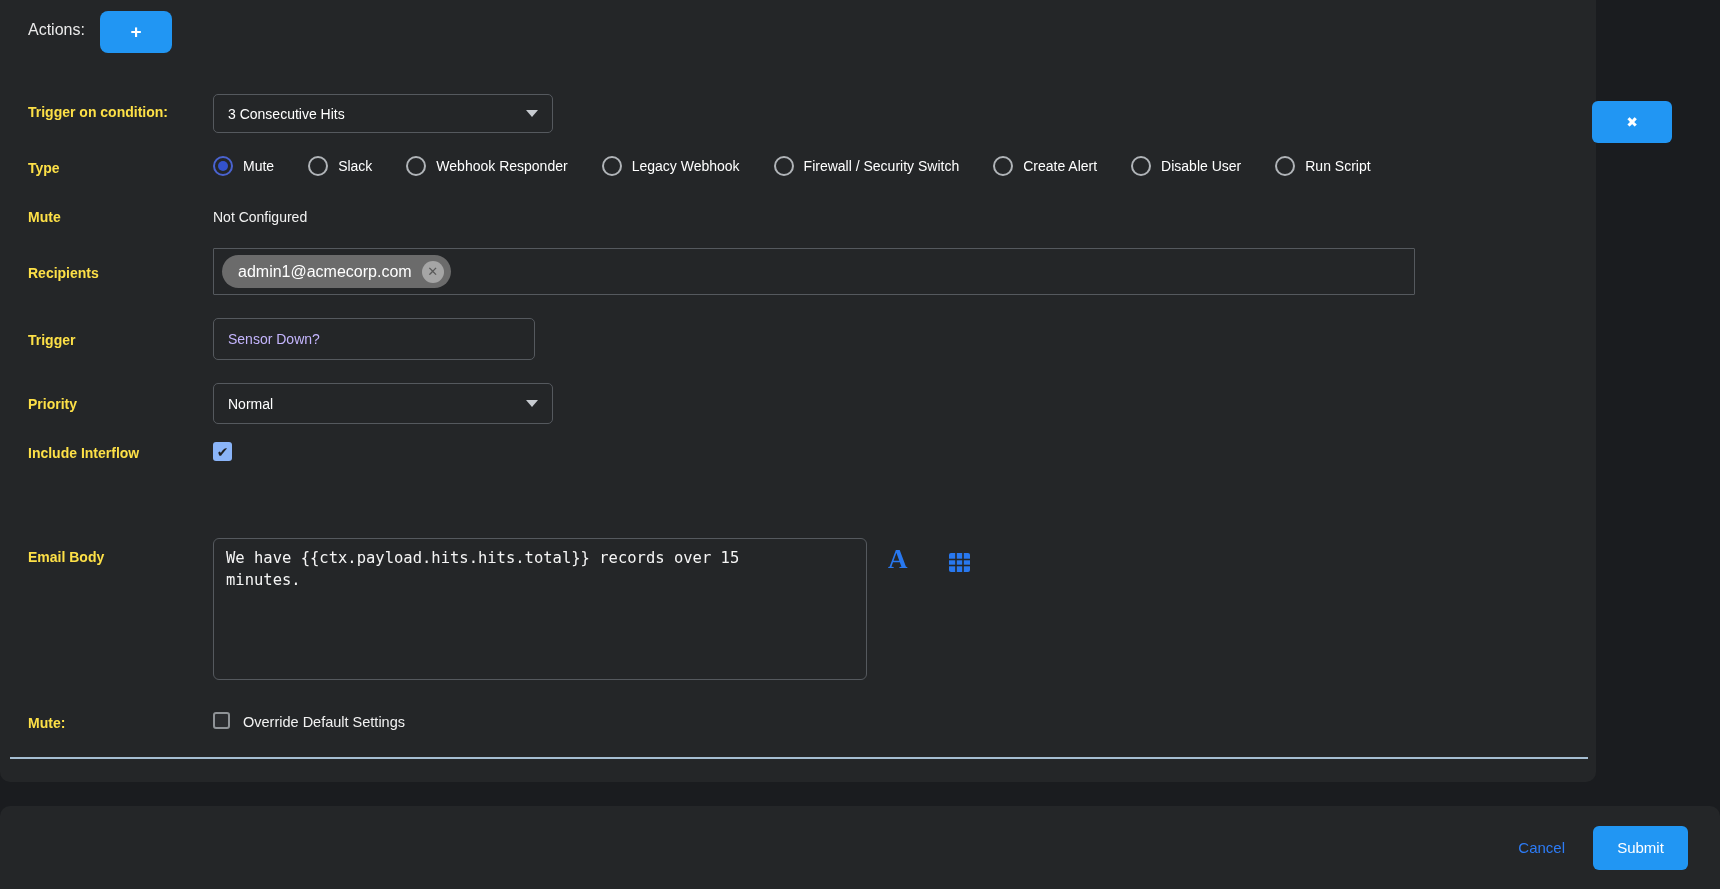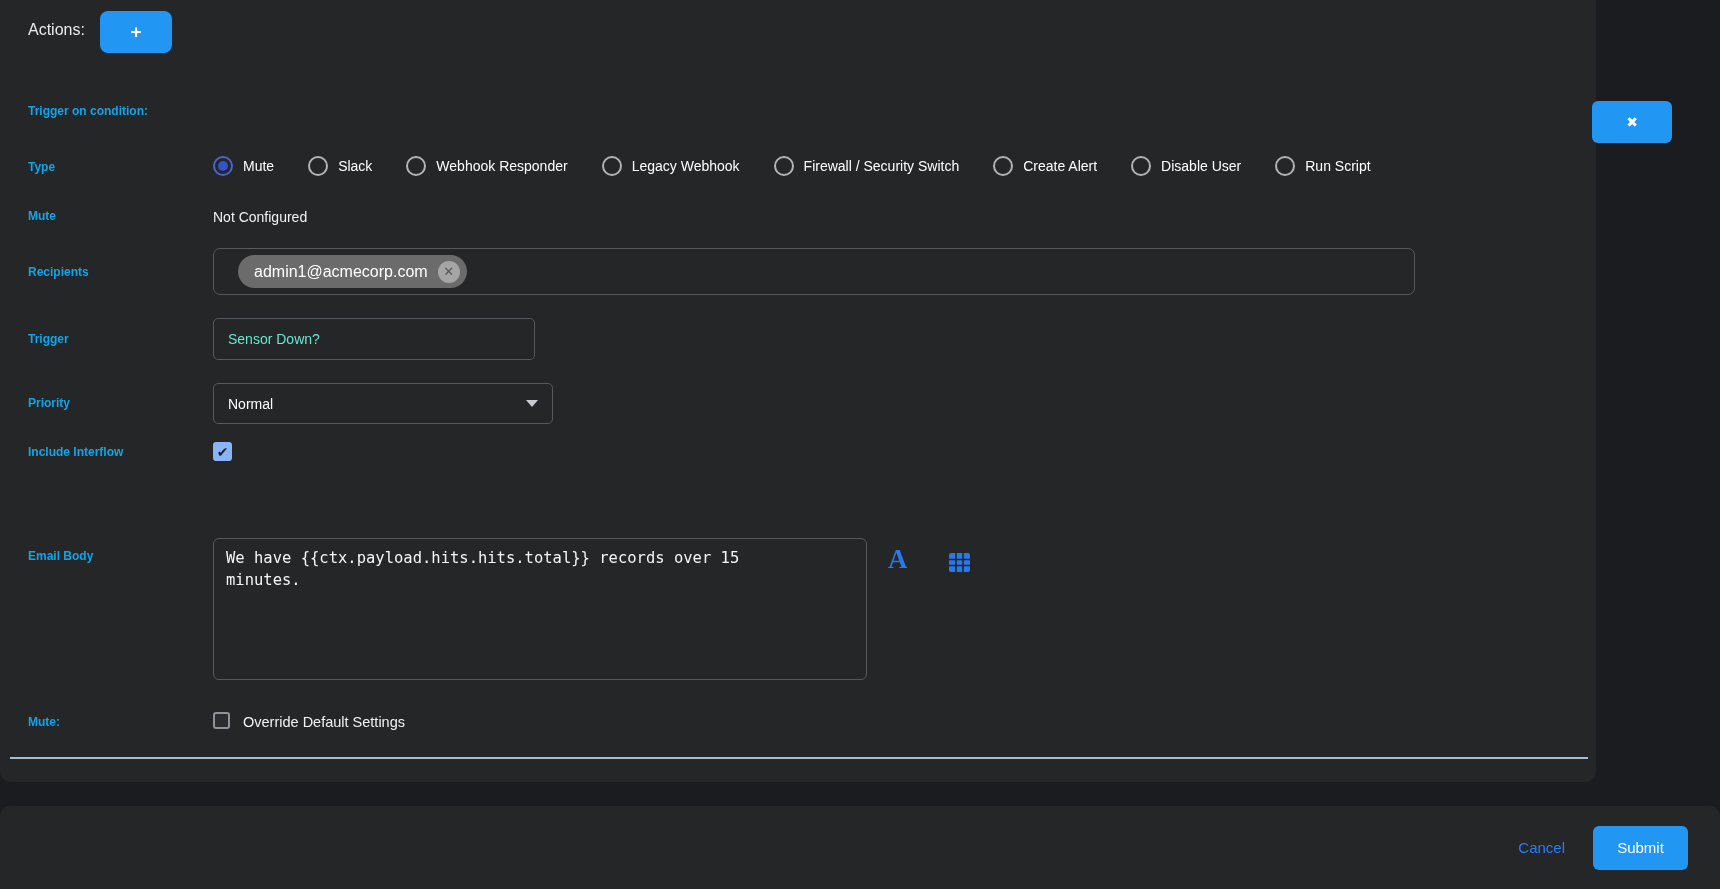--- a/index.html
+++ b/index.html
@@ -7,57 +7,57 @@
               font-family:"Liberation Sans","DejaVu Sans",sans-serif; }
   .stage { position:relative; width:1720px; height:889px; }
 
   .card { position:absolute; left:0; top:0; width:1596px; height:782px;
           background:#242628; border-radius:0 0 10px 10px; }
   .footer-panel { position:absolute; left:0; top:806px; width:1720px; height:83px;
           background:#242628; border-radius:10px 10px 0 0;
           display:flex; align-items:center; justify-content:flex-end;
           gap:28px; padding-right:32px; }
 
-  .flabel { position:absolute; left:28px; font-size:12px; font-weight:bold; color:#0ea5e9; }
+  .flabel { position:absolute; left:28px; font-size:14px; font-weight:bold; color:#fde047; }
   .plain  { color:#f2f2f2; font-size:14px; }
 
   
   .actions-label { position:absolute; left:28px; top:21px; font-size:16px; color:#eaeaea; }
   .btn-add { position:absolute; left:100px; top:11px; width:72px; height:42px;
              background:#2196f3; border:none; border-radius:8px; color:#fff;
              font-size:19px; font-weight:bold; cursor:pointer; line-height:40px; }
 
   
   .selectbox { position:absolute; height:39px; border:1px solid #55595e; border-radius:5px;
                background:transparent; color:#fff; font-size:14px;
                display:flex; align-items:center; padding:0 14px; cursor:pointer; }
   .selectbox .val { flex:1; }
   .caret { width:0; height:0; border-left:6px solid transparent; border-right:6px solid transparent;
            border-top:7px solid #c7cbd0; }
   .textinput { position:absolute; border:1px solid #55595e; border-radius:5px; background:transparent;
-               color:#5eead4; font-size:14px; padding:0 14px; outline:none; }
+               color:#c4b5fd; font-size:14px; padding:0 14px; outline:none; }
 
   .btn-close { position:absolute; left:1592px; top:101px; width:80px; height:42px;
                background:#2196f3; border:none; border-radius:6px; color:#fff;
                font-size:14px; cursor:pointer; }
 
   
   .type-options { position:absolute; left:213px; top:156px; display:flex; gap:34px; align-items:center; }
   .radio-item { display:flex; align-items:center; gap:10px; cursor:pointer; }
   .radio { width:20px; height:20px; border-radius:50%; border:2px solid #b0b4b8;
            display:flex; align-items:center; justify-content:center; }
   .radio .dot { width:10px; height:10px; border-radius:50%; background:transparent; }
   .radio-item.selected .radio { border-color:#4a63d0; }
   .radio-item.selected .radio .dot { background:#3352cc; }
   .radio-label { color:#fff; font-size:14px; }
 
   
   .recipients-box { position:absolute; left:213px; top:248px; width:1202px; height:47px;
-                    border:1px solid #55595e; border-radius:7px; display:flex; align-items:center;
-                    padding:0 24px; cursor:text; }
+                    border:1px solid #55595e; border-radius:1px; display:flex; align-items:center;
+                    padding:0 8px; cursor:text; }
   .chip { background:#6b6b6b; border-radius:17px; height:33px; display:flex; align-items:center;
           gap:10px; padding:0 7px 0 16px; }
   .chip-text { color:#fff; font-size:16px; }
   .chip-x { width:22px; height:22px; border-radius:50%; background:#a5a5a5; color:#585858;
             font-size:13px; font-weight:bold; display:flex; align-items:center; justify-content:center;
             cursor:pointer; }
 
   
   .checkbox-on { position:absolute; left:213px; top:442px; width:19px; height:19px;
                  background:#8ab4f8; border-radius:3px; color:#1f2124; font-size:14px;
@@ -90,20 +90,24 @@
 <div class="stage">
 
   <div class="card">
 
     <span class="actions-label">Actions:</span>
     <button class="btn-add">
       <span>+</span>
     </button>
 
     <span class="flabel" style="top:104px;">Trigger on condition:</span>
+    <div class="selectbox" style="left:213px; top:94px; width:340px;">
+      <span class="val">3 Consecutive Hits</span>
+      <span class="caret"></span>
+    </div>
     <button class="btn-close">
       <span>✖</span>
     </button>
 
     <span class="flabel" style="top:160px;">Type</span>
     <div class="type-options">
         <span class="radio-item selected">
           <span class="radio">
             <span class="dot"></span>
           </span>

